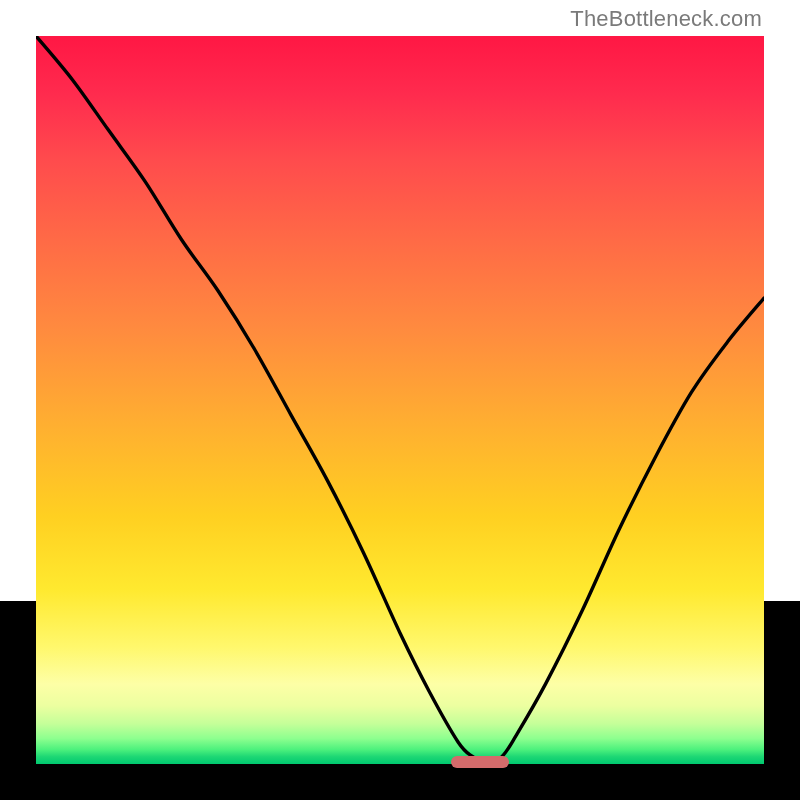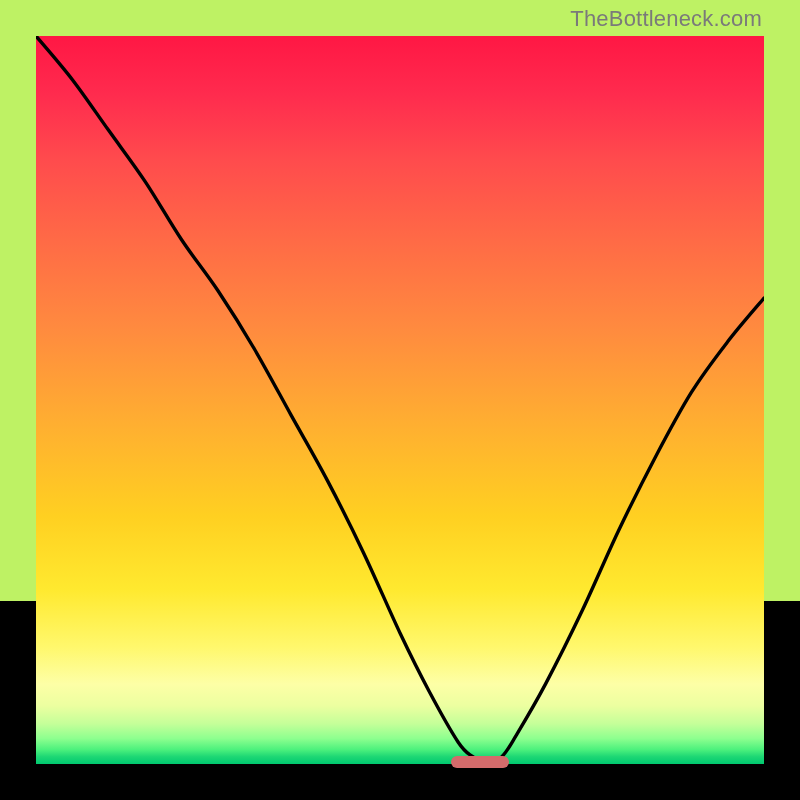--- a/index.html
+++ b/index.html
@@ -7,21 +7,21 @@
     padding: 0;
     width: 800px;
     height: 800px;
     background: #000;
     overflow: hidden;
   }
   .chart-container {
     position: relative;
     width: 800px;
     height: 601px;
-    background: #bef264;
+    background: #ffffff;
   }
   .plot-area {
     position: absolute;
     left: 36px;
     top: 36px;
     width: 728px;
     height: 728px;
     background: linear-gradient(to bottom,
       #ff1744 0%,
       #ff2b4e 8%,

